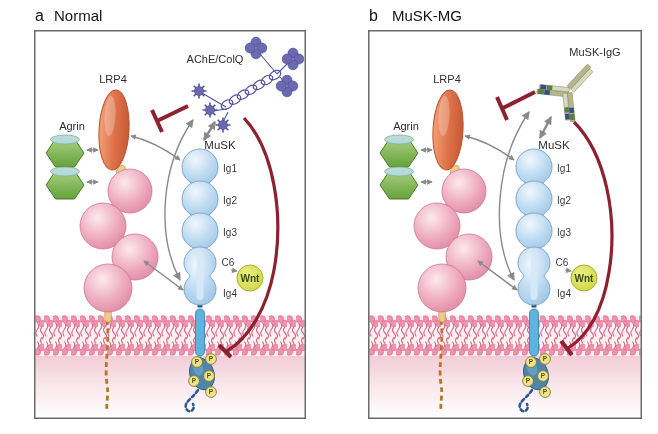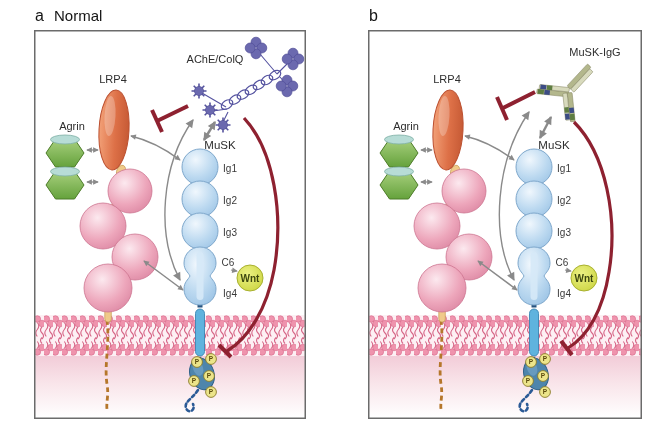--- a/index.html
+++ b/index.html
@@ -21,20 +21,23 @@
 <div id="fig">
 
   <div class="ptitle" style="left:35px;">
     <span class="tag">a</span>
   </div>
   <div class="ptitle" style="left:54px;">
     <span>Normal</span>
   </div>
   <div class="ptitle" style="left:369px;">
     <span class="tag">b</span>
+  </div>
+  <div class="ptitle" style="left:392px;">
+    <span>MuSK-MG</span>
   </div>
 
   <svg class="panel" style="left:34px;" width="272" height="389" viewBox="0 0 272 389">
     <defs>
       <radialGradient id="sphA" cx="38%" cy="32%" r="75%">
         <stop offset="0%" stop-color="#fce9ef"></stop>
           <stop offset="65%" stop-color="#eda6bb"></stop>
           <stop offset="100%" stop-color="#de8aa5"></stop>
       </radialGradient>
       <radialGradient id="muskA" cx="38%" cy="30%" r="80%">

